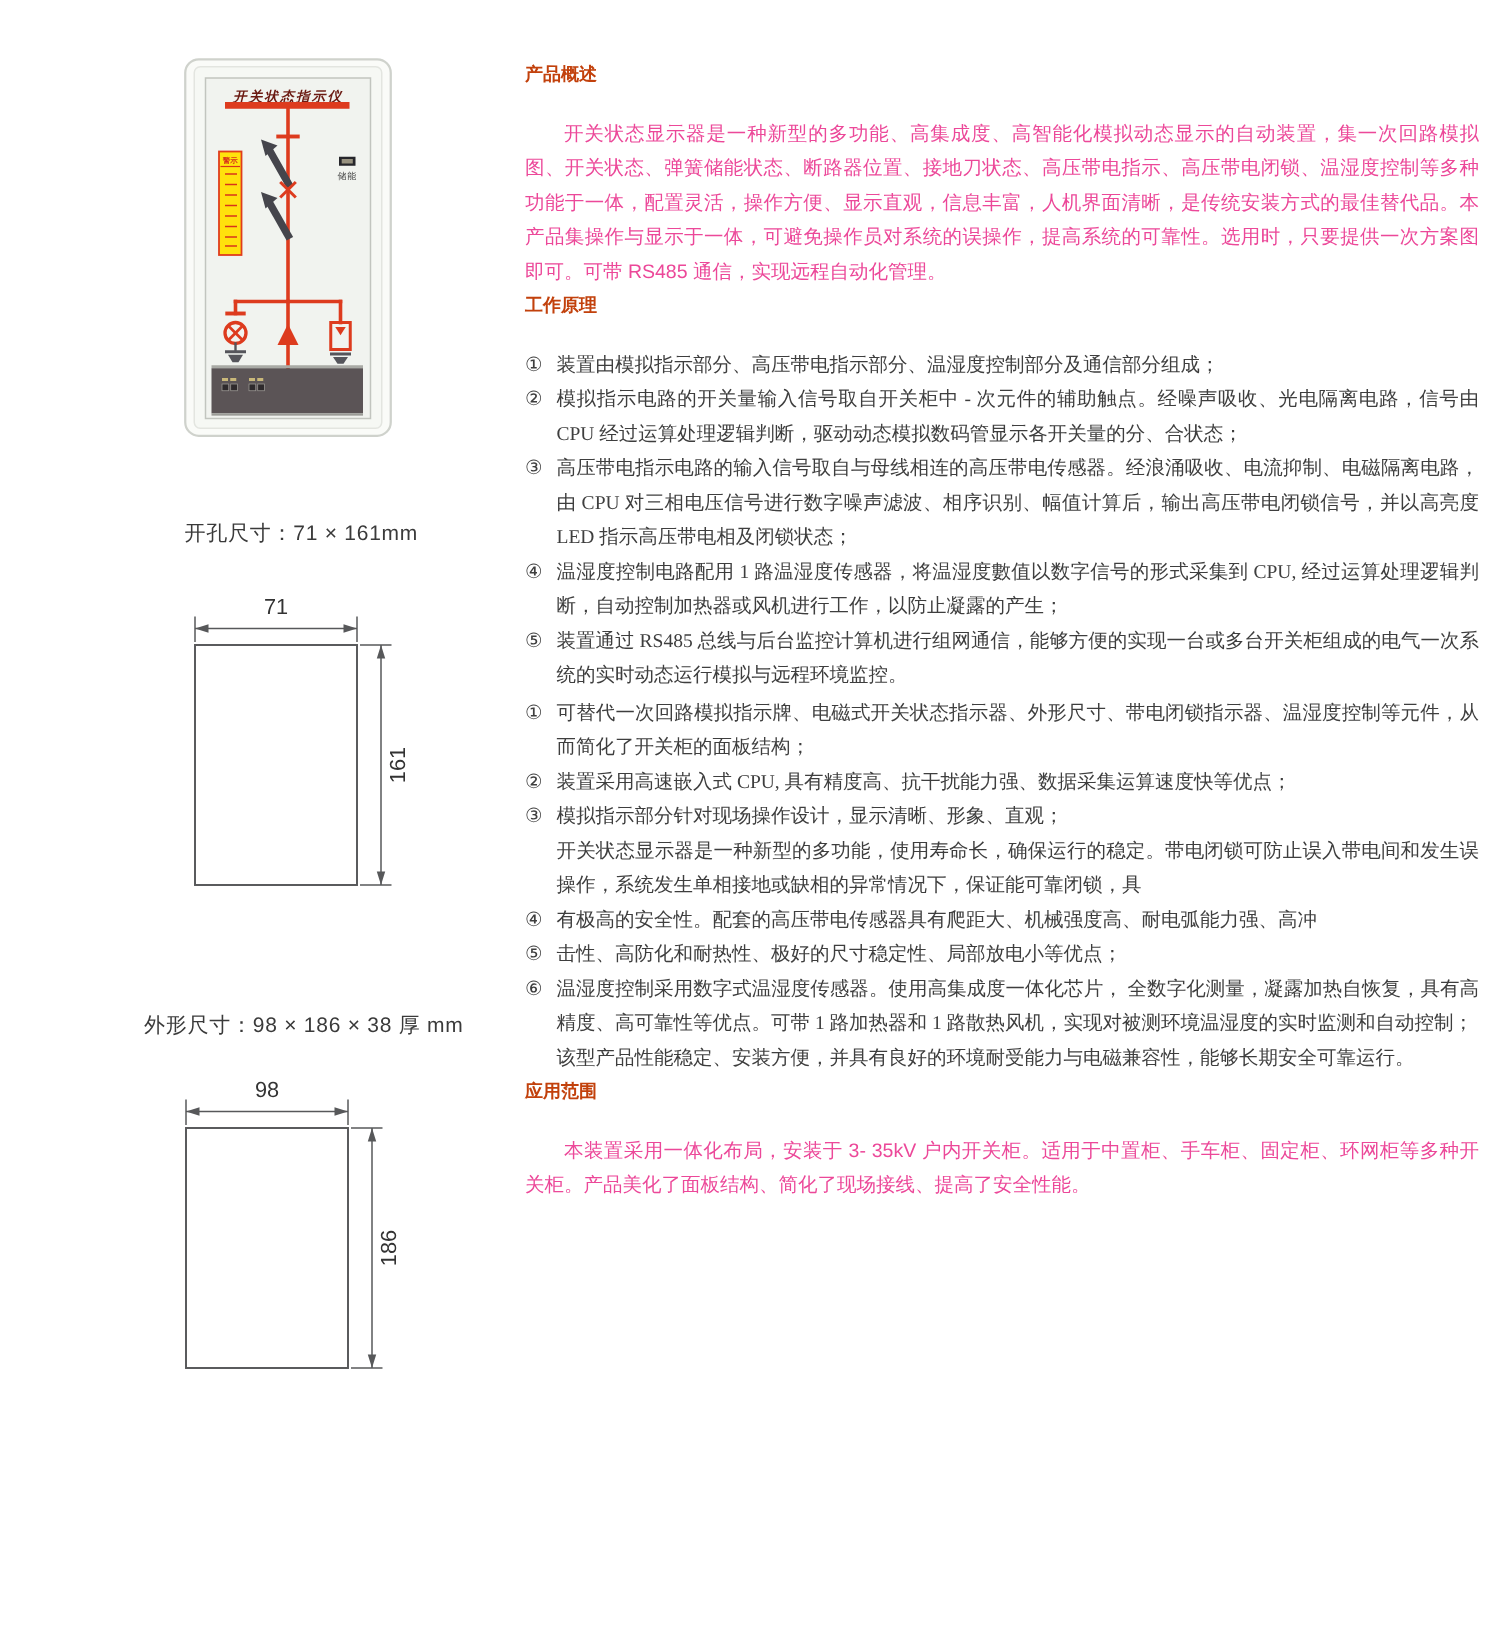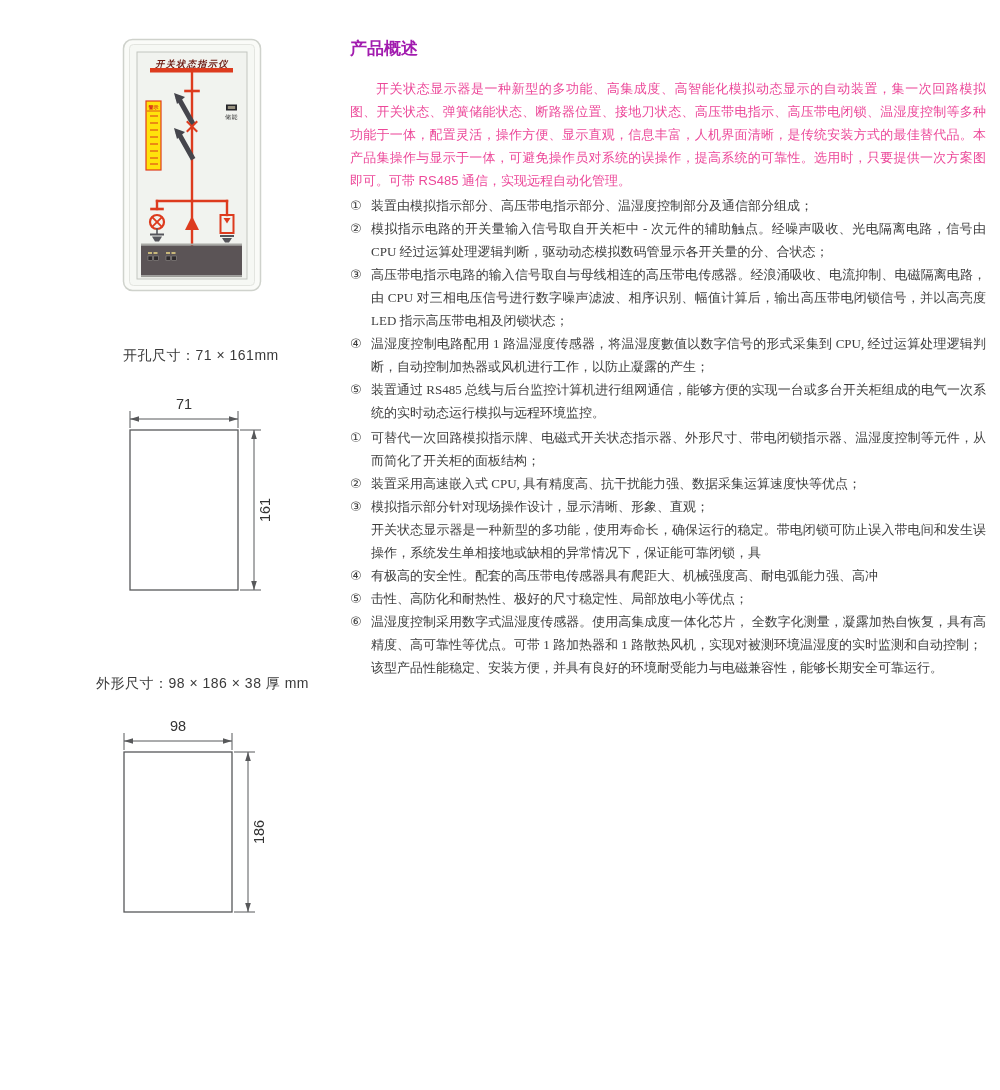--- a/index.html
+++ b/index.html
@@ -5,21 +5,21 @@
   html,body{margin:0;padding:0;}
   body{
     width:1000px;height:1090px;position:relative;overflow:hidden;
     background:#ffffff;
     font-family:"Liberation Sans","DejaVu Sans",sans-serif;
     color:#3e3e3e;
     -webkit-font-smoothing:antialiased;
   }
   .right-col{position:absolute;left:350px;top:38px;width:636px;}
   h2.sec{
-    font-size:17px;font-weight:bold;color:#a21caf;margin:0 0 17px 0;line-height:22px;
+    font-size:12px;font-weight:bold;color:#c2410c;margin:0 0 17px 0;line-height:22px;
   }
   .para{
     font-size:13px;line-height:23px;text-align:justify;margin:0;
     text-indent:2em;color:#ec4899;
   }
   .gap-principle{margin-top:42px;}
   .gap-features{margin-top:48px;}
   .gap-application{margin-top:72px;}
   .nlist{margin-top:2px;}
   .nitem{display:flex;font-size:13px;line-height:23px;color:#3e3e3e;}
@@ -188,20 +188,21 @@
   <polygon points="141,38 138.2,47 143.8,47" fill="#57585a"></polygon>
   <polygon points="141,198 138.2,189 143.8,189" fill="#57585a"></polygon>
   <text transform="translate(157,118) rotate(-90)" font-size="14.5" fill="#333333" text-anchor="middle">186</text>
 </svg>
 
 <div class="right-col">
 
   <h2 class="sec">产品概述</h2>
   <p class="para">开关状态显示器是一种新型的多功能、高集成度、高智能化模拟动态显示的自动装置，集一次回路模拟图、开关状态、弹簧储能状态、断路器位置、接地刀状态、高压带电指示、高压带电闭锁、温湿度控制等多种功能于一体，配置灵活，操作方便、显示直观，信息丰富，人机界面清晰，是传统安装方式的最佳替代品。本产品集操作与显示于一体，可避免操作员对系统的误操作，提高系统的可靠性。选用时，只要提供一次方案图即可。可带 RS485 通信，实现远程自动化管理。</p>
 
+  <h2 class="sec gap-principle">工作原理</h2>
   <div class="nlist">
     <div class="nitem">
       <span class="marker">①</span>
       <span class="txt">装置由模拟指示部分、高压带电指示部分、温湿度控制部分及通信部分组成；</span>
     </div>
     <div class="nitem">
       <span class="marker">②</span>
       <span class="txt">模拟指示电路的开关量输入信号取自开关柜中 - 次元件的辅助触点。经噪声吸收、光电隔离电路，信号由 CPU 经过运算处理逻辑判断，驱动动态模拟数码管显示各开关量的分、合状态；</span>
     </div>
     <div class="nitem">
@@ -240,14 +241,16 @@
       <span class="marker">⑤</span>
       <span class="txt">击性、高防化和耐热性、极好的尺寸稳定性、局部放电小等优点；</span>
     </div>
     <div class="nitem">
       <span class="marker">⑥</span>
       <span class="txt">温湿度控制采用数字式温湿度传感器。使用高集成度一体化芯片， 全数字化测量，凝露加热自恢复，具有高精度、高可靠性等优点。可带 1 路加热器和 1 路散热风机，实现对被测环境温湿度的实时监测和自动控制；
 该型产品性能稳定、安装方便，并具有良好的环境耐受能力与电磁兼容性，能够长期安全可靠运行。</span>
     </div>
   </div>
 
+  <h2 class="sec gap-application">应用范围</h2>
+  <p class="para">本装置采用一体化布局，安装于 3- 35kV 户内开关柜。适用于中置柜、手车柜、固定柜、环网柜等多种开关柜。产品美化了面板结构、简化了现场接线、提高了安全性能。</p>
 
 </div>
 
 </body></html>

